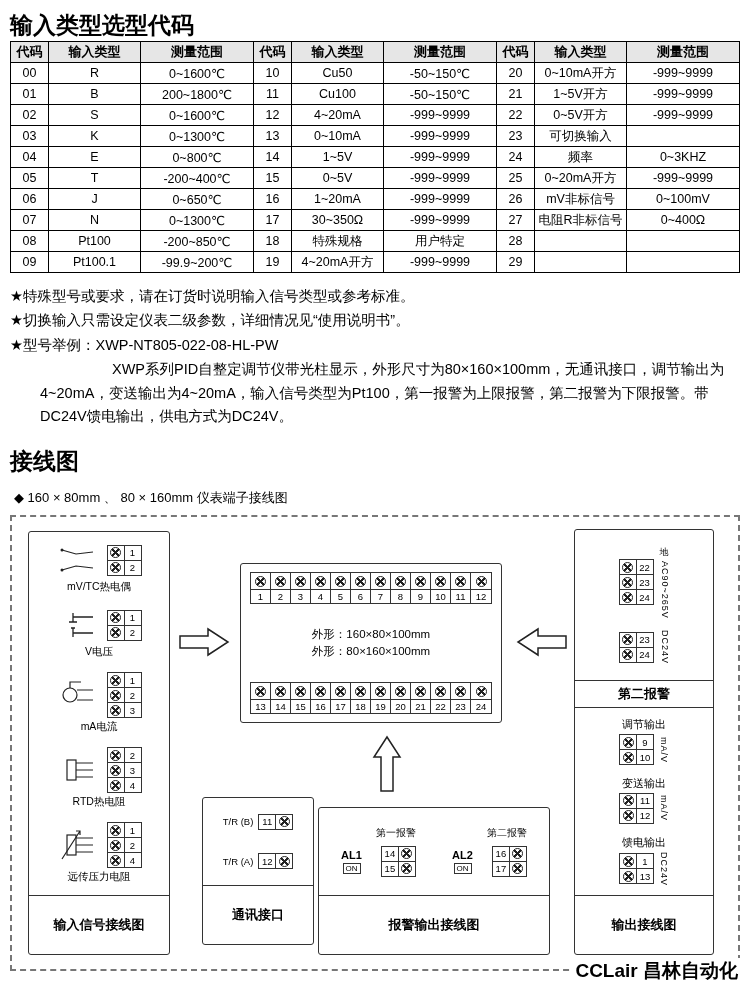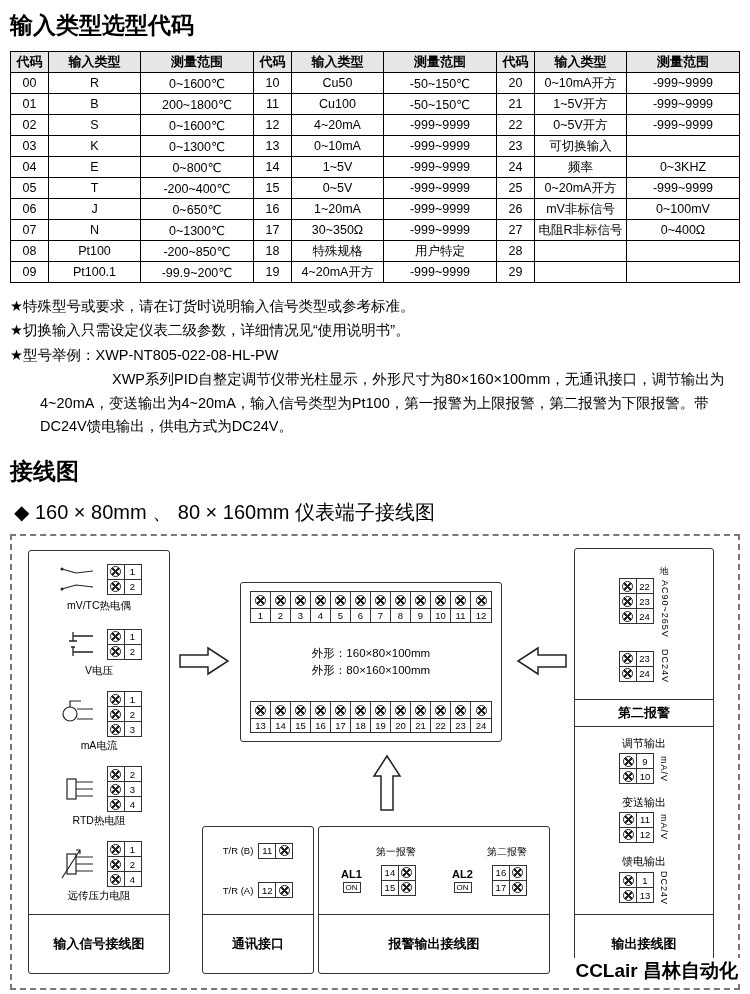--- a/index.html
+++ b/index.html
@@ -1,27 +1,27 @@
 <!DOCTYPE html>
 <html><head>
 <meta charset="utf-8">
 <style>
   *{box-sizing:border-box;margin:0;padding:0}
   html,body{background:#fff}
   body{width:750px;height:994px;font-family:"Liberation Sans","DejaVu Sans",sans-serif;color:#000;position:relative;overflow:hidden}
   .content{padding:6px 10px}
-  .page-title{font-size:23px;font-weight:bold;margin:4px 0 10px}
+  .page-title{font-size:23px;font-weight:bold;margin:4px 0 0}
   table.io-table{border-collapse:collapse;width:730px;table-layout:fixed;font-size:12.5px}
   .io-table th,.io-table td{border:1px solid #000;text-align:center;height:21px;padding:0 1px;overflow:hidden;white-space:nowrap}
   .io-table th{background:#e6e6e6;font-weight:bold;font-size:13px}
   .notes{margin-top:12px;font-size:14.5px;line-height:1.55}
   .note-line{margin-bottom:2px}
   .model-example{margin:2px 0 0 30px;font-size:14.5px;line-height:1.6;text-indent:72px;width:694px}
   .wiring-title{font-size:23px;font-weight:bold;margin:18px 0 12px}
-  .wiring-subtitle{font-size:20px;margin:0 0 8px 4px}
+  .wiring-subtitle{font-size:13px;margin:0 0 8px 4px}
   .diagram{position:relative;width:730px;height:456px;border:2px dashed #777;margin-top:4px;background:#fff}
   .panel{position:absolute;border:1.5px solid #333;border-radius:3px;background:#fff;display:flex;flex-direction:column}
   .panel-title{border-top:1.5px solid #333;text-align:center;font-weight:bold;font-size:13px;padding:20px 0;margin-top:auto}
   .mid-title{border-top:1.5px solid #333;border-bottom:1.5px solid #333;text-align:center;font-weight:bold;font-size:13px;padding:4px 0}
   
   .screw{display:inline-block;width:11px;height:11px;border:1px solid #222;border-radius:50%;
     background:linear-gradient(45deg,transparent 44%,#222 44%,#222 56%,transparent 56%),
                linear-gradient(135deg,transparent 44%,#222 44%,#222 56%,transparent 56%);}
   .term-stack{display:flex;flex-direction:column}
   .term-row{display:flex}
@@ -37,21 +37,21 @@
   
   .center-box{position:absolute;left:228px;top:46px;width:262px;height:160px;border:1.5px solid #333;border-radius:3px;
     display:flex;flex-direction:column;justify-content:space-between;padding:8px 4px;background:#fff}
   .strip{display:flex;border:1px solid #333;width:fit-content;margin:0 auto}
   .strip-cell{width:20px;display:flex;flex-direction:column;align-items:center;border-right:1px solid #333}
   .strip-cell:last-child{border-right:none}
   .strip-screw{padding:3px 0 2px;display:flex;justify-content:center}
   .strip-num{border-top:1px solid #333;width:100%;text-align:center;font-size:9.5px;padding:1px 0}
   .dims{font-size:11.5px;text-align:center;line-height:1.5}
   
-  .comm-panel{left:190px;top:290px;width:112px;height:148px}
+  .comm-panel{left:190px;top:280px;width:112px;height:148px}
   .comm-rows{flex:1;display:flex;flex-direction:column;justify-content:space-around;padding:4px}
   .comm-row{display:flex;align-items:center;gap:5px;justify-content:center}
   .comm-label{font-size:9.5px}
   
   .alarm-panel{left:306px;top:290px;width:232px;height:148px}
   .alarm-groups{flex:1;display:flex;justify-content:space-around;align-items:center;padding:4px}
   .alarm-group{display:flex;flex-direction:column}
   .alarm-header{font-size:10px;margin-bottom:6px;align-self:flex-end}
   .alarm-body{display:flex;align-items:center;gap:19px}
   .alarm-left{display:flex;flex-direction:column;align-items:center;gap:2px}

